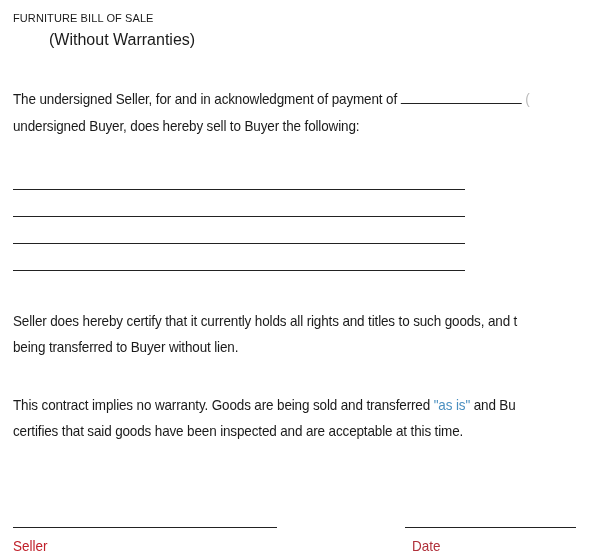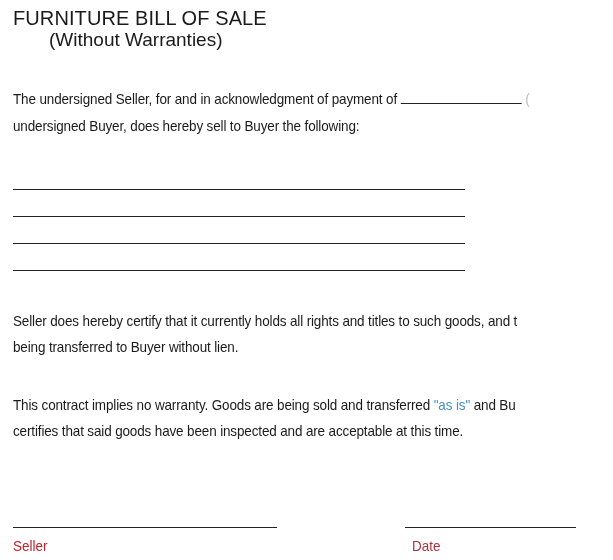--- a/index.html
+++ b/index.html
@@ -18,30 +18,30 @@
     .page {
       position: absolute;
       left: 0; top: 0;
       width: 613px; height: 560px;
       overflow: hidden;
     }
     .title {
       position: absolute;
       left: 13px;
       top: 8px;
-      font-size: 20px;
+      font-size: 11px;
       line-height: 20px;
       white-space: nowrap;
       letter-spacing: 0.1px;
     }
     .subtitle {
       position: absolute;
       left: 49px;
       top: 30px;
-      font-size: 19px;
+      font-size: 16px;
       line-height: 20px;
       white-space: nowrap;
     }
     .para-line {
       position: absolute;
       left: 13px;
       font-size: 14.5px;
       line-height: 18px;
       white-space: nowrap;
       letter-spacing: -0.15px;

